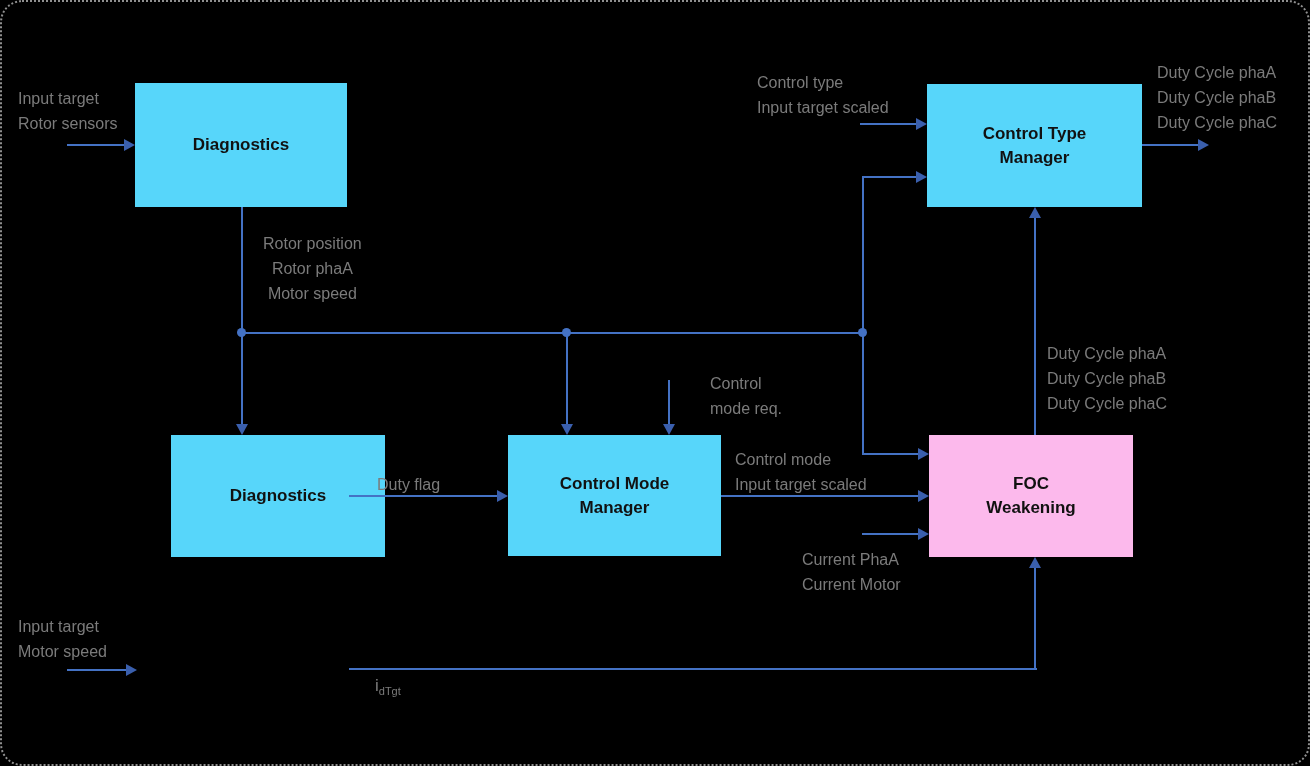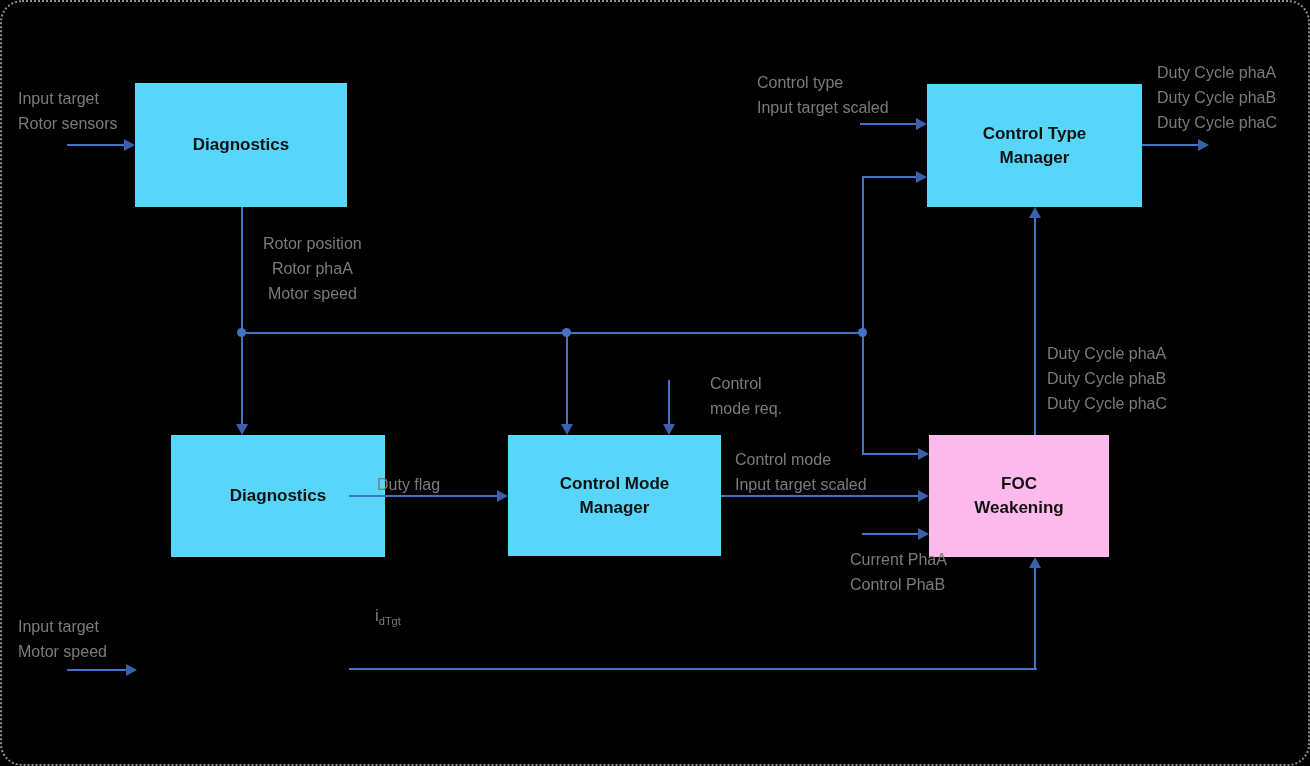--- a/index.html
+++ b/index.html
@@ -59,21 +59,21 @@
 
   <div class="node" style="left:133px;top:433px;width:214px;height:122px;margin-left:36px;">
     <div>Diagnostics</div>
   </div>
 
   <div class="node" style="left:506px;top:433px;width:213px;height:121px;">
     <div>Control Mode</div>
     <div>Manager</div>
   </div>
 
-  <div class="node pink" style="left:927px;top:433px;width:180px;height:122px;">
+  <div class="node pink" style="left:927px;top:433px;width:204px;height:122px;">
     <div>FOC</div>
     <div>Weakening</div>
   </div>
 
 
   <div class="hline" style="left:65px;top:142px;width:58px;"></div>
   <div class="ar-r" style="left:122px;top:137px;"></div>
 
   <div class="vline" style="left:239px;top:205px;height:218px;"></div>
   <div class="ar-d" style="left:234px;top:422px;"></div>
@@ -153,25 +153,25 @@
     <div>Control mode</div>
     <div>Input target scaled</div>
   </div>
 
   <div class="lbl" style="left:1045px;top:339px;">
     <div>Duty Cycle phaA</div>
     <div>Duty Cycle phaB</div>
     <div>Duty Cycle phaC</div>
   </div>
 
-  <div class="lbl" style="left:800px;top:545px;margin-left:48px;">
+  <div class="lbl" style="left:800px;top:545px;">
     <div>Current PhaA</div>
-    <div>Control PhaB</div>
+    <div>Current Motor</div>
   </div>
 
   <div class="lbl" style="left:16px;top:612px;">
     <div>Input target</div>
     <div>Motor speed</div>
   </div>
 
-  <div class="lbl" style="left:373px;top:601px;font-size:17px;"><span>i</span><sub class="sig">dTgt</sub></div>
+  <div class="lbl" style="left:373px;top:671px;font-size:17px;"><span>i</span><sub class="sig">dTgt</sub></div>
 
 </div>
 
 </body></html>

